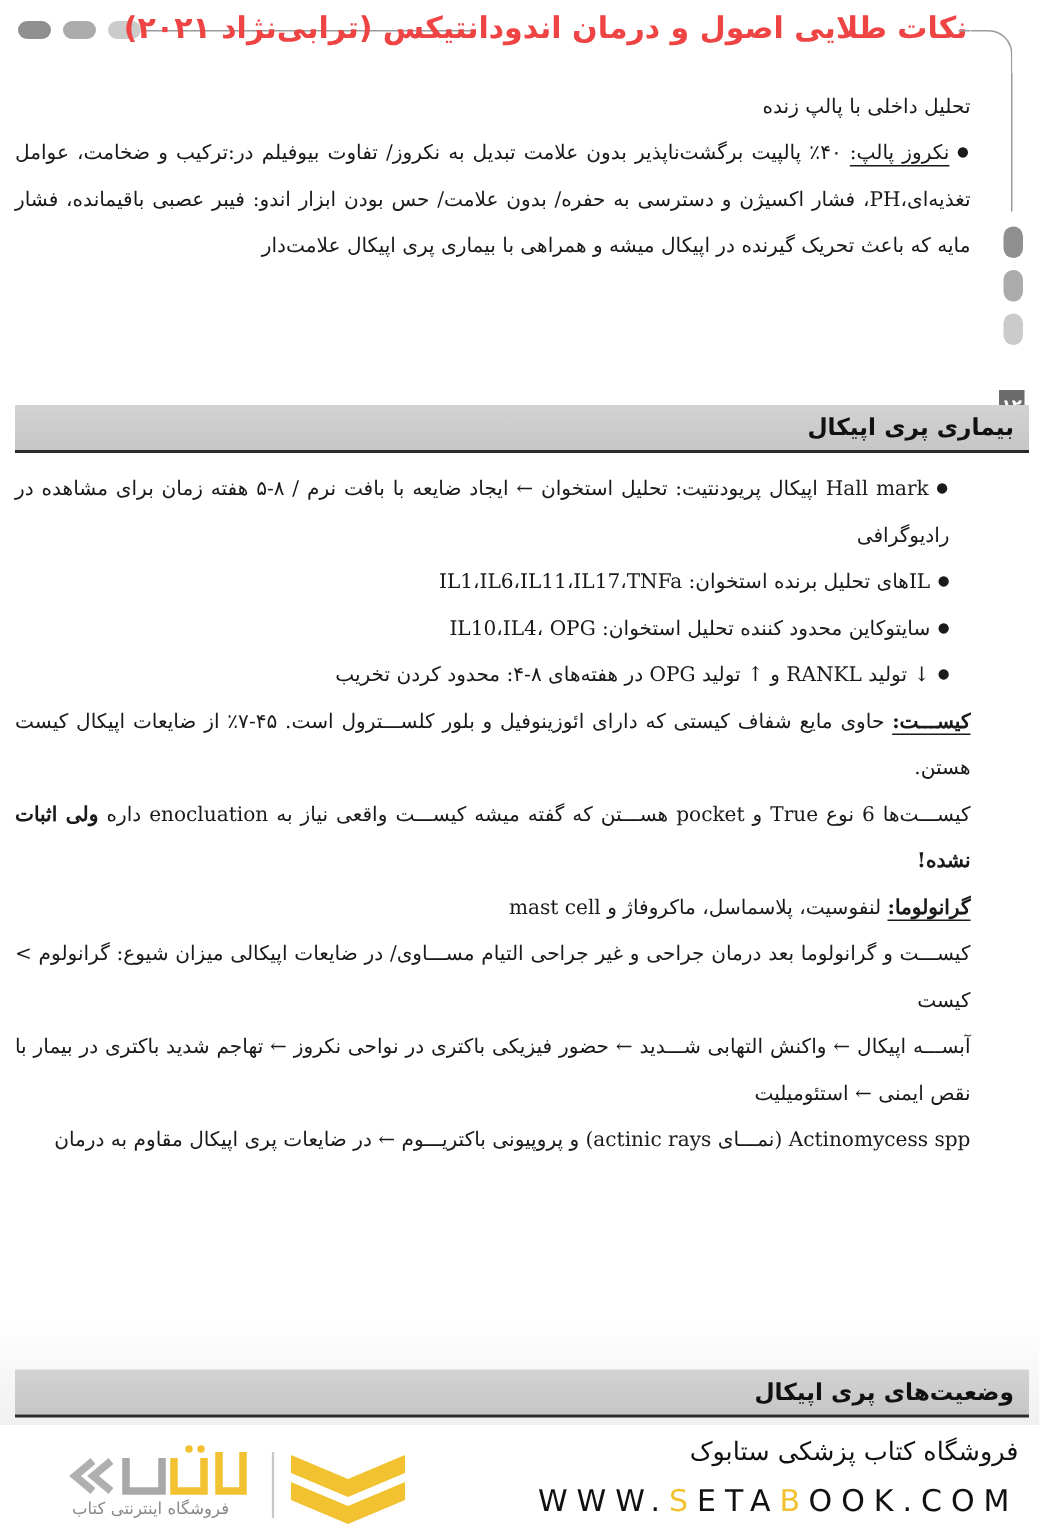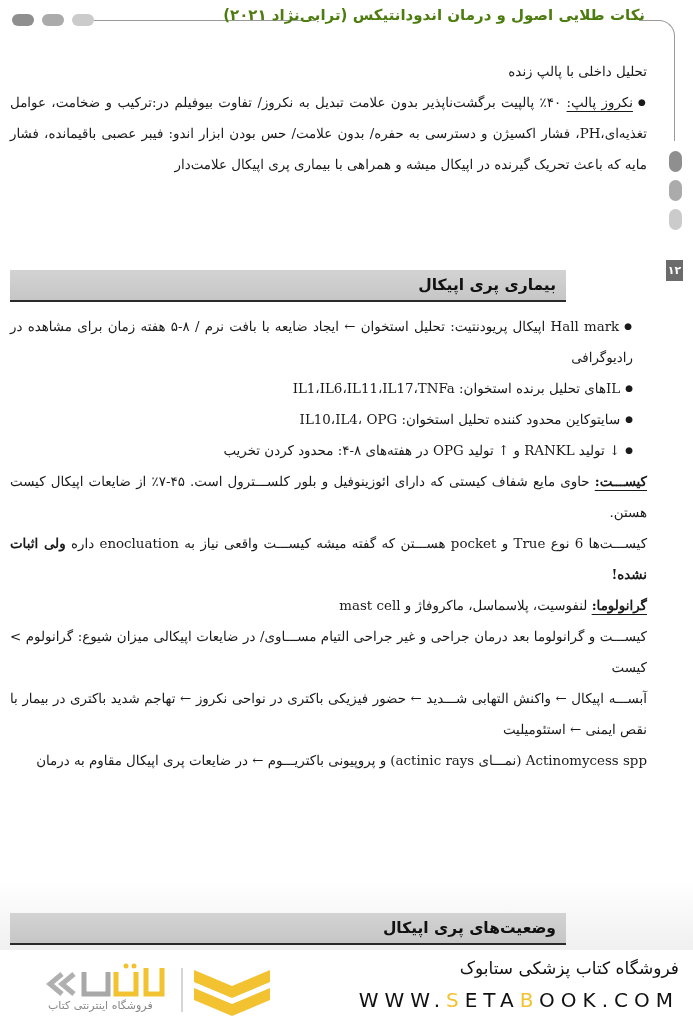--- a/index.html
+++ b/index.html
@@ -3,32 +3,32 @@
 <meta charset="utf-8">
 <style>
   * { box-sizing: border-box; margin: 0; padding: 0; }
   html, body { width: 693px; height: 1023px; background: #ffffff; overflow: hidden; }
   body { position: relative; font-family: "DejaVu Sans", sans-serif; color: #1a1a1a; }
 
   
   .hdr-pills { position: absolute; top: 14px; left: 12px; display: flex; gap: 8px; }
   .pill { width: 22px; height: 12px; border-radius: 6px; }
   .hdr-line { position: absolute; top: 20px; left: 94px; width: 222px; height: 1px; background: #9a9a9a; }
-  .hdr-title { position: absolute; top: 6px; right: 48px; direction: rtl; font-size: 15px; font-weight: bold; color: #4d7c0f; white-space: nowrap; }
+  .hdr-title { position: absolute; top: 6px; right: 48px; direction: rtl; font-size: 20px; font-weight: bold; color: #ef4444; white-space: nowrap; }
   .hdr-curve { position: absolute; top: 20px; right: 18px; width: 28px; height: 30px; border-top: 1px solid #9a9a9a; border-right: 1px solid #9a9a9a; border-top-right-radius: 16px; }
   .hdr-tick { position: absolute; top: 20px; right: 46px; width: 8px; height: 1px; background: #9a9a9a; }
   .side-line { position: absolute; top: 49px; right: 18px; width: 1px; height: 92px; background: #9a9a9a; }
   .side-pills { position: absolute; top: 151px; right: 11px; display: flex; flex-direction: column; gap: 8px; }
   .side-pills .pill { width: 13px; height: 21px; border-radius: 7px; }
   .page-num { position: absolute; top: 236px; right: 10px; width: 17px; height: 21px; background: #6b6b6b; color: #fff; font-size: 11px; font-weight: bold; display: flex; align-items: center; justify-content: center; margin-top: 24px; }
 
   
   .content { position: absolute; left: 10px; width: 637px; direction: rtl; text-align: justify; font-family: "DejaVu Serif", serif; font-size: 13.4px; line-height: 31px; }
   .bullet::before { content: "\25CF"; font-size: 9px; margin-left: 5px; vertical-align: 2px; }
-  .sec-bar { position: absolute; left: 10px; width: 556px; height: 32px; background: linear-gradient(#d3d3d3, #c6c6c6); border-bottom: 2px solid #2a2a2a; direction: rtl; }
+  .sec-bar { position: absolute; left: 10px; width: 676px; height: 32px; background: linear-gradient(#d3d3d3, #c6c6c6); border-bottom: 2px solid #2a2a2a; direction: rtl; }
   .sec-bar span { display: block; padding-right: 10px; font-size: 15.5px; font-weight: bold; line-height: 30px; color: #111; }
   .u { text-decoration: underline; text-underline-offset: 4px; }
   .b { font-weight: bold; }
   .indent { padding-right: 14px; }
   .item { display: block; }
 
   
   .footer-fade { position: absolute; left: 0; right: 0; top: 880px; height: 70px; background: linear-gradient(#ffffff, #f0f0f0); }
   .shop-name { position: absolute; top: 958px; right: 14px; direction: rtl; font-size: 17px; color: #111; white-space: nowrap; }
   .url { position: absolute; top: 988px; right: 14px; font-family: "DejaVu Sans", sans-serif; font-size: 20px; letter-spacing: 6px; color: #111; white-space: nowrap; }

